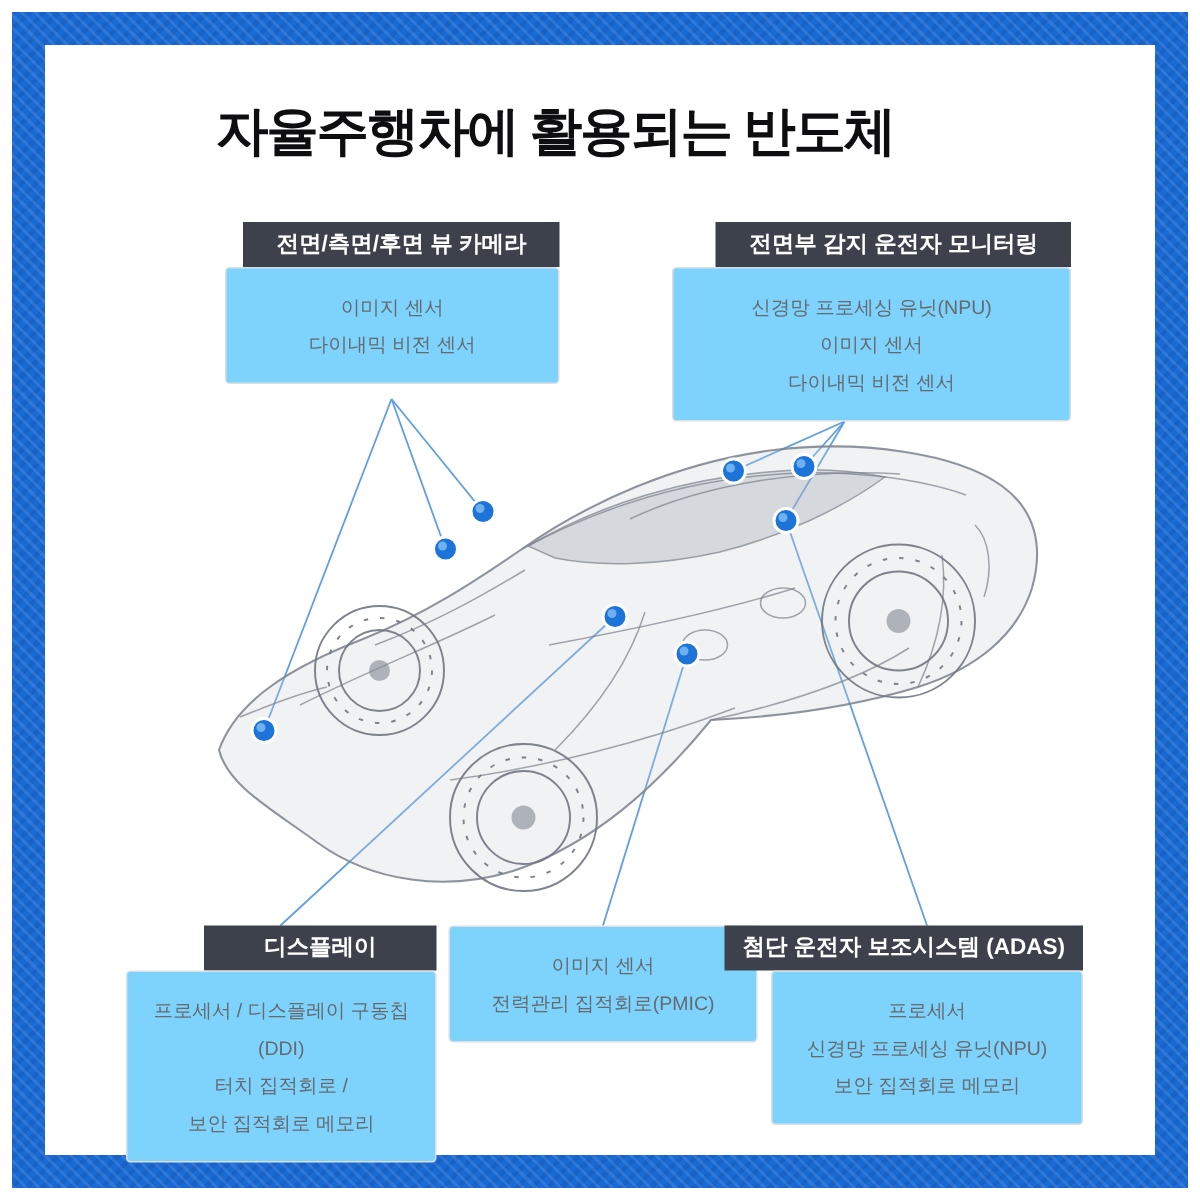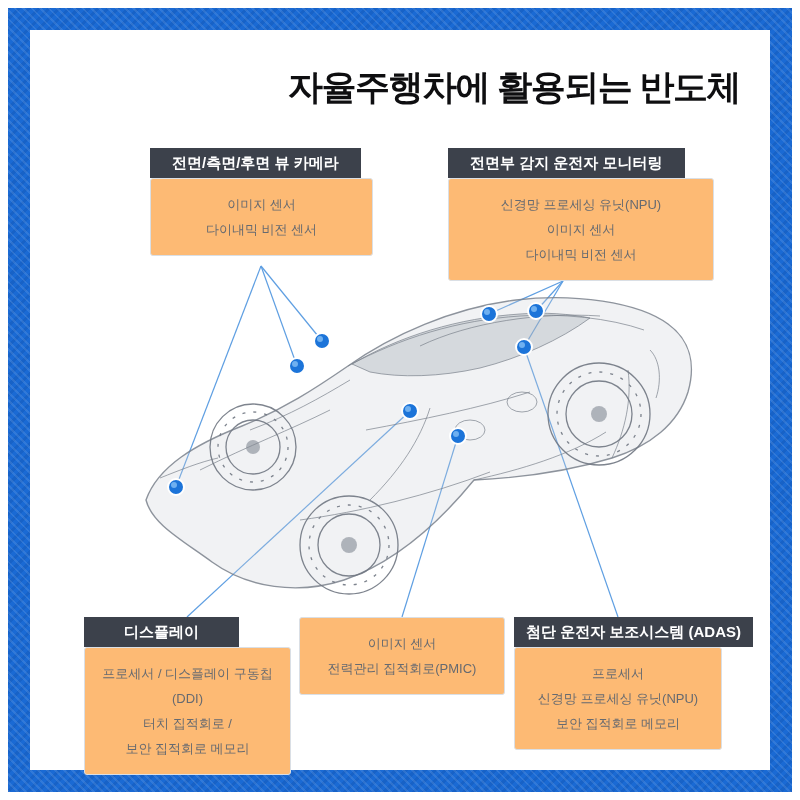--- a/index.html
+++ b/index.html
@@ -17,39 +17,39 @@
       repeating-linear-gradient(-45deg, rgba(6,50,120,0.14) 0 3px, rgba(6,50,120,0) 3px 7px);
     z-index:0;
   }
   .content{
     position:absolute;inset:22px;
     background:#ffffff;
   }
   
   .title{
     position:absolute;left:0;top:64px;width:740px;
-    text-align:right;font-size:35px;font-weight:800;color:#0e0e10;
+    text-align:center;font-size:35px;font-weight:800;color:#0e0e10;
     letter-spacing:-1.5px;z-index:3;
   }
   
   .diagram{
     position:absolute;left:0;top:0;width:800px;height:800px;z-index:1;
     pointer-events:none;
   }
   
   .callout{
-    position:absolute;display:flex;flex-direction:column;align-items:flex-start;z-index:2;
+    position:absolute;display:flex;flex-direction:column;align-items:flex-end;z-index:2;
   }
   .callout .hdr{
     background:#3c414b;color:#ffffff;font-size:15px;font-weight:700;
     padding:6px 22px;white-space:nowrap;line-height:18px;
   }
   .callout .bdy{
     box-sizing:border-box;width:100%;
-    border:1px solid #dadfe5;background:#fdba74;border-radius:3px;
+    border:1px solid #dadfe5;background:#7dd3fc;border-radius:3px;
     text-align:center;padding:13px 6px;
     font-size:13px;color:#666a70;line-height:25px;
   }
 </style>
 </head>
 <body>
 
 <div class="frame">
   <div class="content"></div>
 </div>

